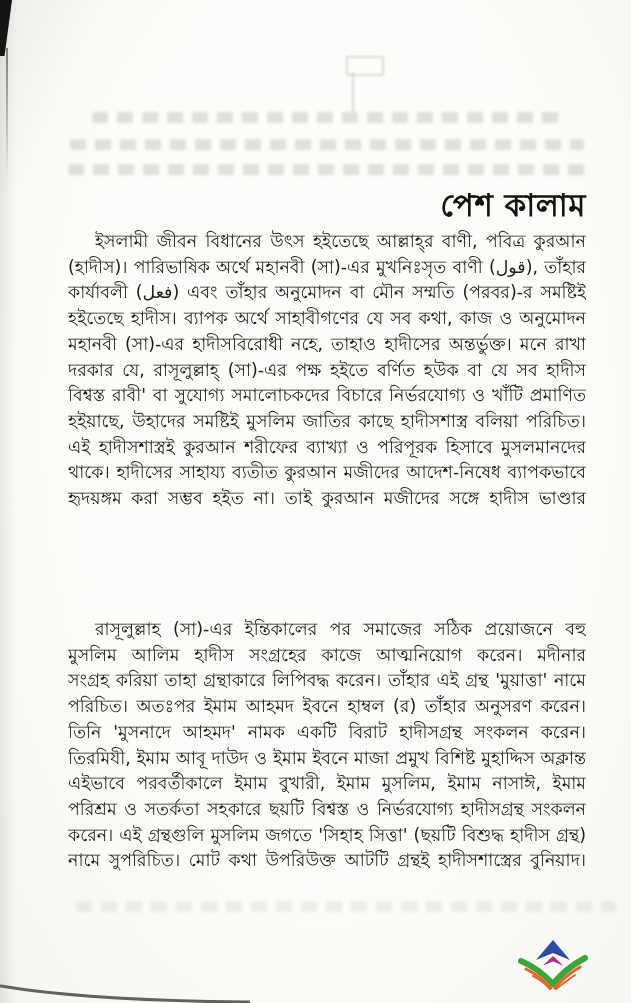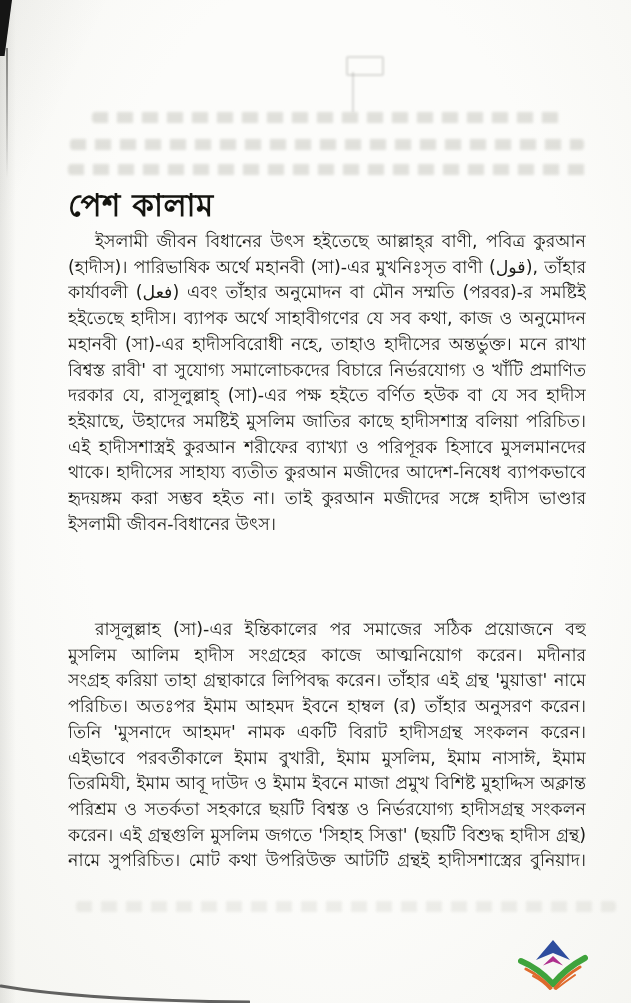--- a/index.html
+++ b/index.html
@@ -23,21 +23,21 @@
   .gb2 { left:70px;  top:139px; width:514px; }
   .gb3 { left:68px;  top:164px; width:520px; }
   .gb4 { left:76px;  top:901px; width:540px; opacity:.55; }
   .ghost-bracket { position:absolute; left:346px; top:56px; width:34px; height:16px;
     border:2px solid rgba(158,158,150,.35); border-radius:2px; filter:blur(1px); }
   .crease { position:absolute; left:352px; top:72px; width:2px; height:40px;
     background:rgba(120,120,114,.25); filter:blur(.8px); }
   .bottom-curl { position:absolute; left:0; bottom:0; width:250px; height:22px; }
   
   .title-row { position:absolute; left:68px; top:181px; width:518px;
-    text-align:left; font-size:31px; font-weight:bold; color:#14140f; letter-spacing:.5px; }
+    text-align:right; font-size:31px; font-weight:bold; color:#14140f; letter-spacing:.5px; }
   .para { position:absolute; left:68px; width:518px; color:#1c1c18;
     font-size:17.4px; }
   .para1 { top:229px; } .para2 { top:617px; }
   .line { height:25.72px; line-height:25.72px; overflow:hidden;
     text-align:justify; text-align-last:justify; }
   .line.indent { text-indent:27px; }
   .line.short { text-align-last:left; }
   
   .logo { position:absolute; left:518px; top:938px; width:70px; height:52px; }
 </style>
@@ -57,37 +57,36 @@
   <div class="ghost-bar gb4"></div>
 
   <div class="title-row">পেশ কালাম</div>
 
   <div class="para para1">
     <div class="line indent">ইসলামী জীবন বিধানের উৎস হইতেছে আল্লাহ্‌র বাণী, পবিত্র কুরআন এবং</div>
     <div class="line">(হাদীস)। পারিভাষিক অর্থে মহানবী (সা)-এর মুখনিঃসৃত বাণী (قول), তাঁহার</div>
     <div class="line">কার্যাবলী (فعل) এবং তাঁহার অনুমোদন বা মৌন সম্মতি (পরবর)-র সমষ্টিই</div>
     <div class="line">হইতেছে হাদীস। ব্যাপক অর্থে সাহাবীগণের যে সব কথা, কাজ ও অনুমোদন</div>
     <div class="line">মহানবী (সা)-এর হাদীসবিরোধী নহে, তাহাও হাদীসের অন্তর্ভুক্ত। মনে রাখা</div>
+    <div class="line">দরকার যে, রাসূলুল্লাহ্ (সা)-এর পক্ষ হইতে বর্ণিত হউক বা যে সব হাদীস</div>
     <div class="line">বিশ্বস্ত রাবী' বা সুযোগ্য সমালোচকদের বিচারে নির্ভরযোগ্য ও খাঁটি প্রমাণিত</div>
-    <div class="line">দরকার যে, রাসূলুল্লাহ্ (সা)-এর পক্ষ হইতে বর্ণিত হউক বা যে সব হাদীস</div>
     <div class="line">হইয়াছে, উহাদের সমষ্টিই মুসলিম জাতির কাছে হাদীসশাস্ত্র বলিয়া পরিচিত।</div>
     <div class="line">এই হাদীসশাস্ত্রই কুরআন শরীফের ব্যাখ্যা ও পরিপূরক হিসাবে মুসলমানদের</div>
     <div class="line">থাকে। হাদীসের সাহায্য ব্যতীত কুরআন মজীদের আদেশ-নিষেধ ব্যাপকভাবে</div>
     <div class="line">হৃদয়ঙ্গম করা সম্ভব হইত না। তাই কুরআন মজীদের সঙ্গে হাদীস ভাণ্ডার</div>
-    <div class="line short">ইসলামী জীবন-বিধানের উৎস।</div>
   </div>
 
   <div class="para para2">
     <div class="line indent">রাসূলুল্লাহ (সা)-এর ইন্তিকালের পর সমাজের সঠিক প্রয়োজনে বহু সুযোগ্য</div>
     <div class="line">মুসলিম আলিম হাদীস সংগ্রহের কাজে আত্মনিয়োগ করেন। মদীনার সুবিখ্যাত</div>
     <div class="line">সংগ্রহ করিয়া তাহা গ্রন্থাকারে লিপিবদ্ধ করেন। তাঁহার এই গ্রন্থ 'মুয়াত্তা' নামে</div>
     <div class="line">পরিচিত। অতঃপর ইমাম আহমদ ইবনে হাম্বল (র) তাঁহার অনুসরণ করেন।</div>
     <div class="line">তিনি 'মুসনাদে আহমদ' নামক একটি বিরাট হাদীসগ্রন্থ সংকলন করেন।</div>
+    <div class="line">তিরমিযী, ইমাম আবূ দাউদ ও ইমাম ইবনে মাজা প্রমুখ বিশিষ্ট মুহাদ্দিস অক্লান্ত</div>
     <div class="line">এইভাবে পরবর্তীকালে ইমাম বুখারী, ইমাম মুসলিম, ইমাম নাসাঈ, ইমাম</div>
-    <div class="line">তিরমিযী, ইমাম আবূ দাউদ ও ইমাম ইবনে মাজা প্রমুখ বিশিষ্ট মুহাদ্দিস অক্লান্ত</div>
     <div class="line">পরিশ্রম ও সতর্কতা সহকারে ছয়টি বিশ্বস্ত ও নির্ভরযোগ্য হাদীসগ্রন্থ সংকলন</div>
     <div class="line">করেন। এই গ্রন্থগুলি মুসলিম জগতে 'সিহাহ সিত্তা' (ছয়টি বিশুদ্ধ হাদীস গ্রন্থ)</div>
     <div class="line">নামে সুপরিচিত। মোট কথা উপরিউক্ত আটটি গ্রন্থই হাদীসশাস্ত্রের বুনিয়াদ।</div>
   </div>
 
   <svg class="logo" viewBox="0 0 70 52" xmlns="http://www.w3.org/2000/svg">
     <path d="M35 2 L52 22 L35 15 L18 22 Z" fill="#2e4d9e"></path>
     <path d="M35 18 L45 27.5 L35 23.5 L25 27.5 Z" fill="#ae2f8d"></path>
     <path d="M3 23 Q20 30 35 46" fill="none" stroke-width="6" stroke-linecap="round" stroke="#3fa33c"></path>
     <path d="M67 20 Q48 30 35 46" fill="none" stroke-width="6" stroke-linecap="round" stroke="#3fa33c"></path>

